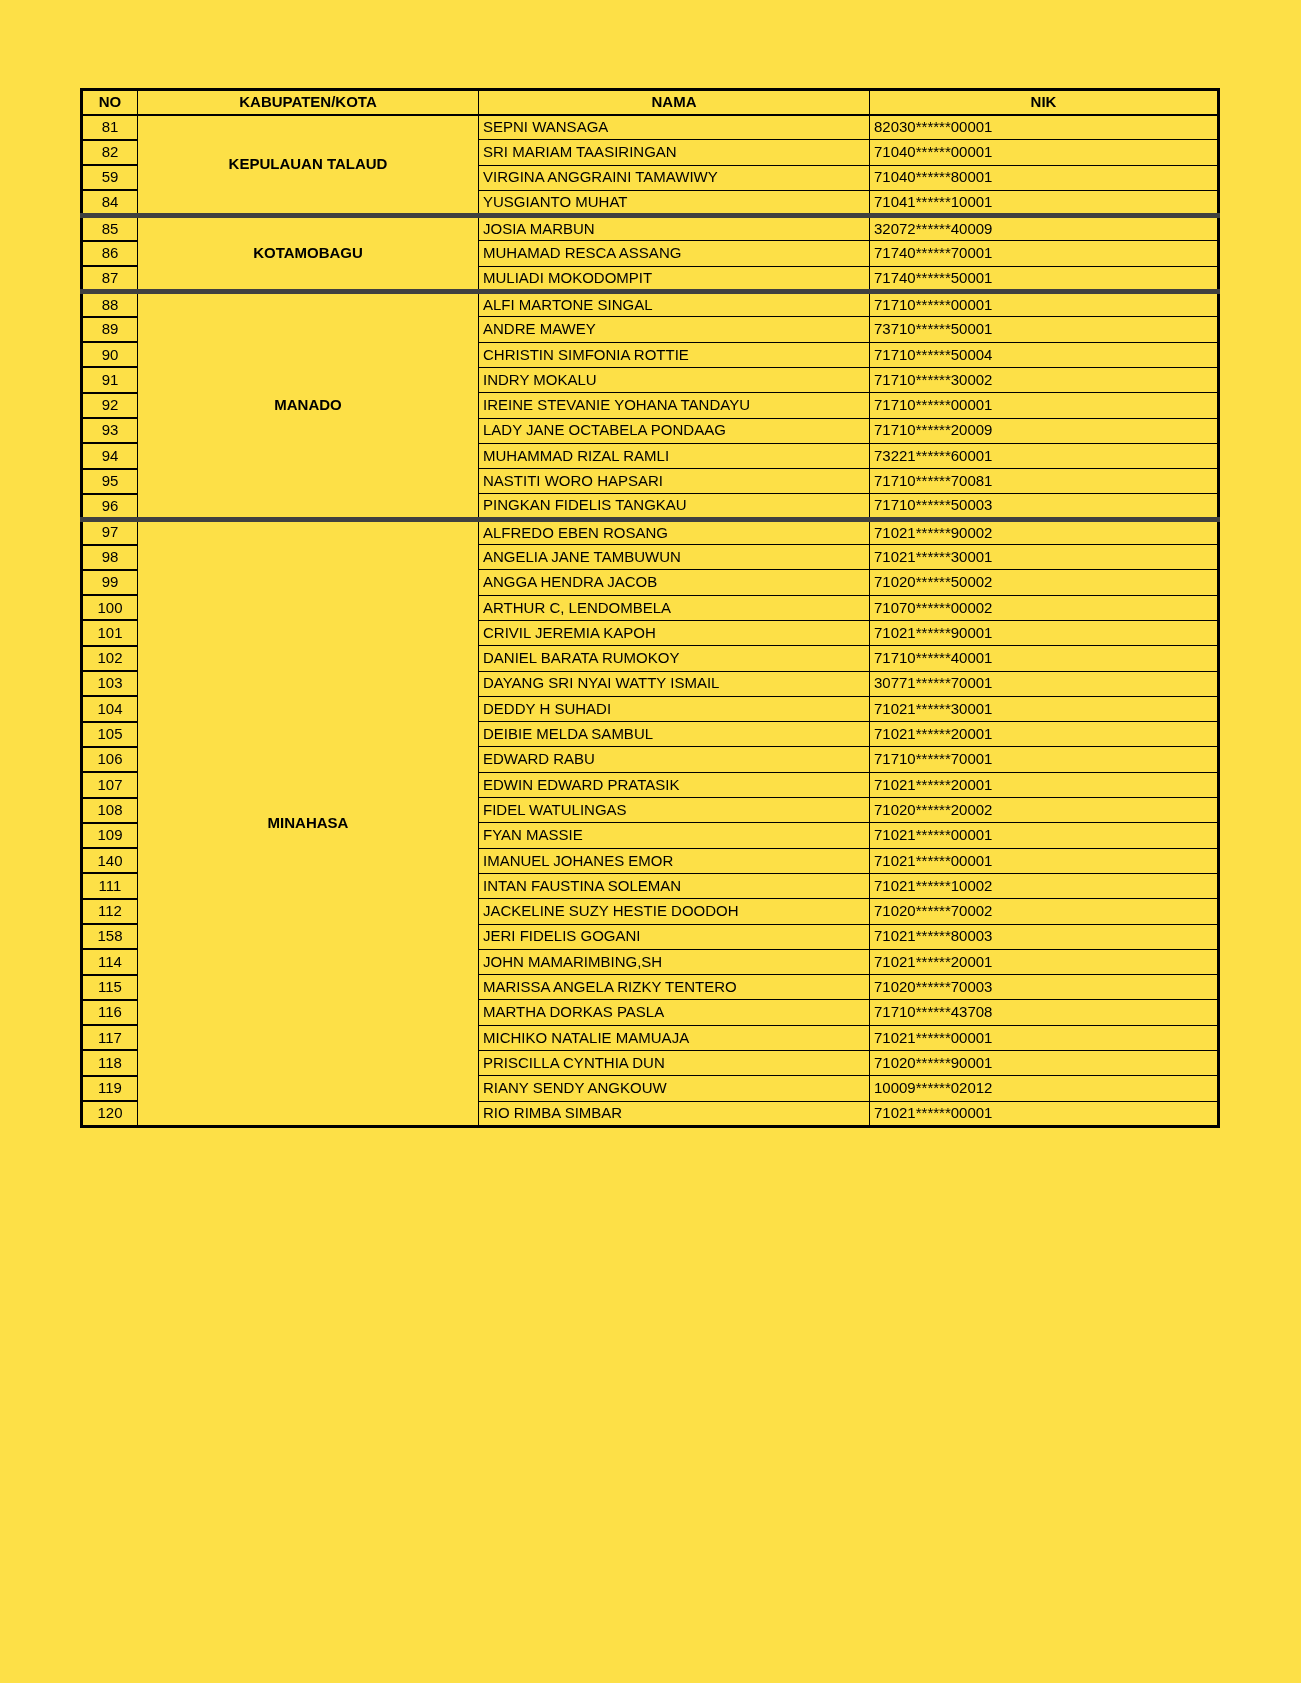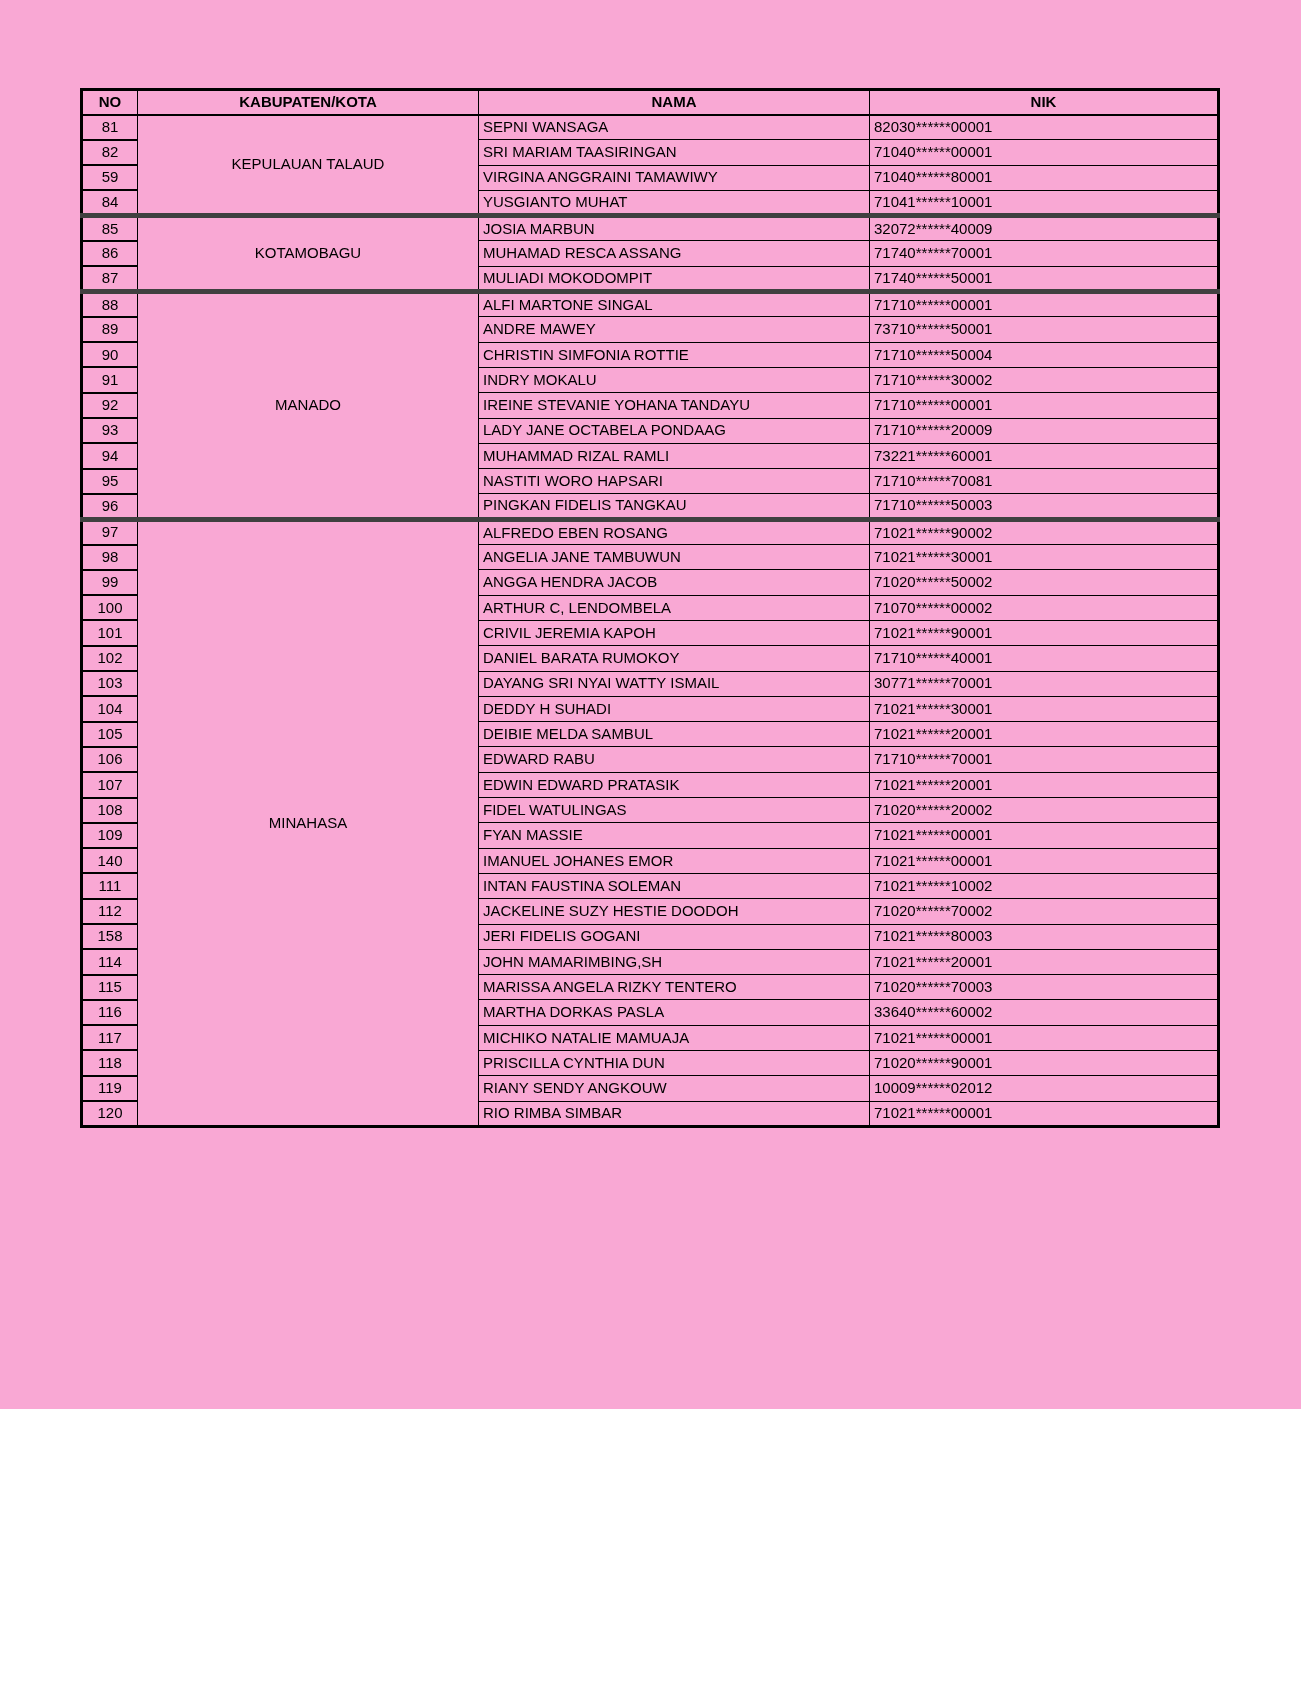--- a/index.html
+++ b/index.html
@@ -3,22 +3,22 @@
 <meta charset="utf-8">
 <style>
   * { margin: 0; padding: 0; box-sizing: border-box; }
   html, body {
     background: #ffffff;
     font-family: "Liberation Sans", sans-serif;
   }
   .page {
     position: relative;
     width: 1301px;
-    height: 1409px;
-    background: #f9a8d4;
+    height: 1683px;
+    background: #fde047;
     overflow: hidden;
   }
   table.roster {
     position: absolute;
     left: 80px;
     top: 88px;
     width: 1137px;
     border-collapse: collapse;
     table-layout: fixed;
     border: 3px solid #000;
@@ -42,20 +42,21 @@
   col.c-no   { width: 56px;  }
   col.c-kab  { width: 341px; }
   col.c-nama { width: 391px; }
   col.c-nik  { width: 349px; }
   td.col-no {
     text-align: center;
     border-bottom-width: 2px;
   }
   td.col-kab {
     text-align: center;
+    font-weight: bold;
   }
   td.col-nama, td.col-nik {
     text-align: left;
     padding-left: 4px;
   }
   tr.group-start td {
     border-top: 5px solid #404040;
   }
 </style>
 </head>
@@ -253,21 +254,21 @@
           <td class="col-nik">71021******20001</td>
         </tr>
         <tr>
           <td class="col-no">115</td>
           <td class="col-nama">MARISSA ANGELA RIZKY TENTERO</td>
           <td class="col-nik">71020******70003</td>
         </tr>
         <tr>
           <td class="col-no">116</td>
           <td class="col-nama">MARTHA DORKAS PASLA</td>
-          <td class="col-nik">33640******60002</td>
+          <td class="col-nik">71710******43708</td>
         </tr>
         <tr>
           <td class="col-no">117</td>
           <td class="col-nama">MICHIKO NATALIE MAMUAJA</td>
           <td class="col-nik">71021******00001</td>
         </tr>
         <tr>
           <td class="col-no">118</td>
           <td class="col-nama">PRISCILLA CYNTHIA DUN</td>
           <td class="col-nik">71020******90001</td>

